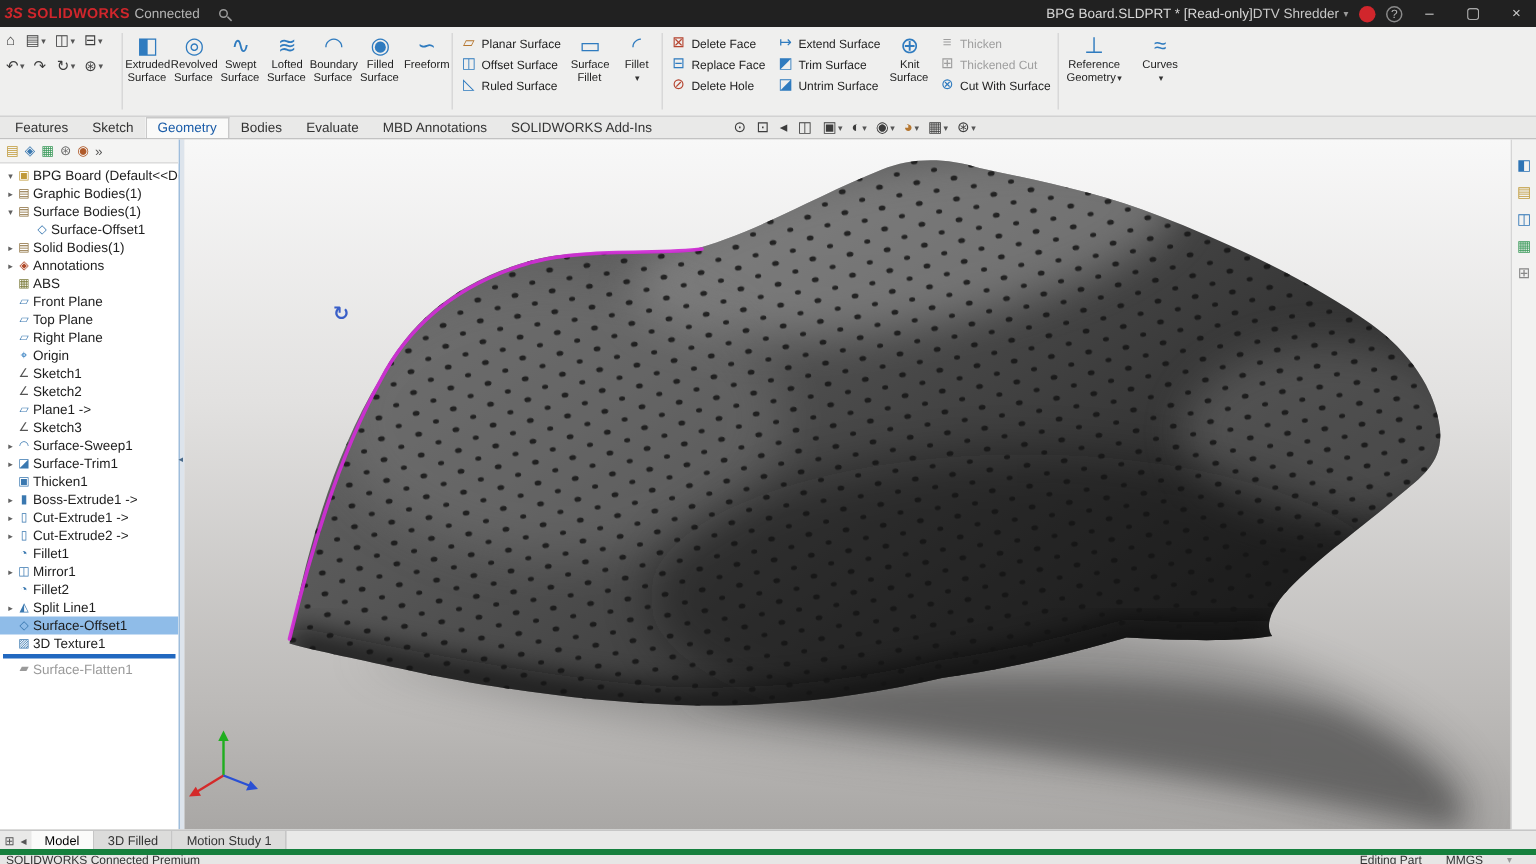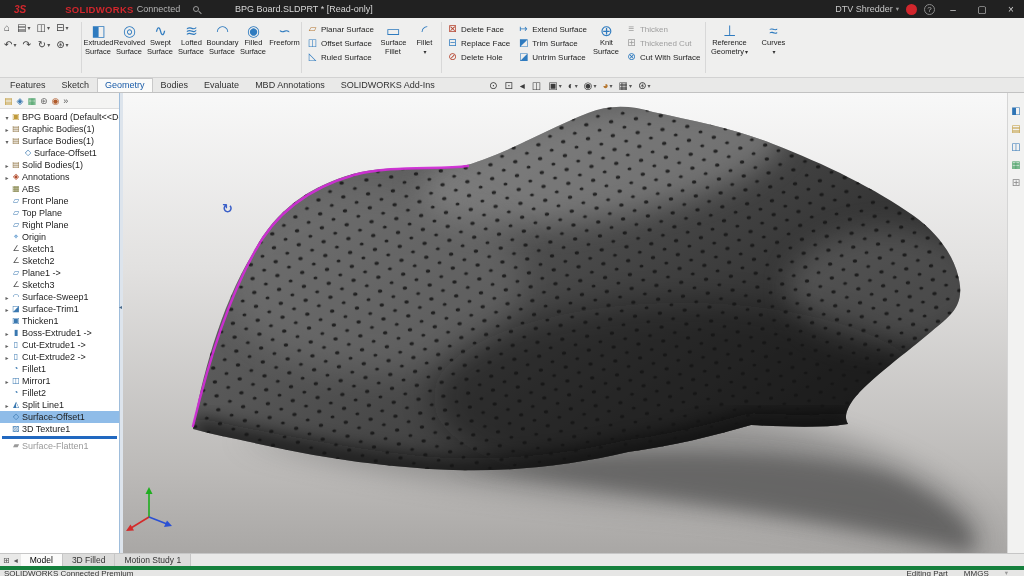--- a/index.html
+++ b/index.html
@@ -2,27 +2,27 @@
 <html style="--brand-red: #d1262c; --accent-blue: #1a5ca8; --sel-blue: #8fbce8;"><head>
 <meta charset="utf-8">
 <style>
   html,body{margin:0;padding:0;background:#666;}
   *{box-sizing:border-box;}
   .app{position:relative;width:1024px;height:576px;overflow:hidden;background:#efefee;
        font-family:"Liberation Sans","DejaVu Sans",sans-serif;cursor:default;}
 
   
   .titlebar{position:absolute;top:0;left:0;right:0;height:18px;background:#212121;display:flex;align-items:center;color:#c8c8c8;font-size:9px;}
-  .tb-left{display:flex;align-items:center;gap:3px;padding-left:14px;width:235px;}
+  .tb-left{display:flex;align-items:center;gap:3px;padding-left:3px;width:235px;}
   .logo-mark{color:var(--brand-red,#d1262c);font-weight:bold;font-style:italic;font-size:10px;}
-  .logo-name{color:var(--brand-red,#d1262c);font-weight:bold;letter-spacing:.3px;font-size:9.5px;margin-left:36px;}
+  .logo-name{color:var(--brand-red,#d1262c);font-weight:bold;letter-spacing:.3px;font-size:9.5px;}
   .logo-ed{color:#b5b5b5;}
   .mag{width:6px;height:6px;border:1px solid #9a9a9a;border-radius:50%;display:inline-block;position:relative;margin-left:10px;}
   .mag::after{content:"";position:absolute;width:4px;height:1px;background:#9a9a9a;transform:rotate(45deg);right:-4px;bottom:-2px;}
-  .tb-title{flex:1;text-align:left;color:#d8d8d8;}
+  .tb-title{flex:1;text-align:right;color:#d8d8d8;}
   .tb-right{display:flex;align-items:center;gap:7px;padding-right:2px;}
   .tb-account{display:flex;align-items:center;gap:3px;color:#c8c8c8;}
   .crt{font-size:6.5px;color:#9a9a9a;}
   .tb-avatar{width:11px;height:11px;border-radius:50%;background:#d1262c;display:inline-block;}
   .tb-help{width:11px;height:11px;border:1px solid #8a8a8a;border-radius:50%;font-size:8px;display:inline-flex;align-items:center;justify-content:center;color:#b5b5b5;}
   .wbtn{width:22px;text-align:center;font-size:10px;color:#cccccc;}
 
   
   .ribbon{position:absolute;top:18px;left:0;right:0;height:60px;background:#efefee;display:flex;align-items:stretch;border-bottom:1px solid #d2d2d2;}
   .qat{width:80px;padding:5px 2px 0 4px;display:flex;flex-direction:column;gap:7px;}

